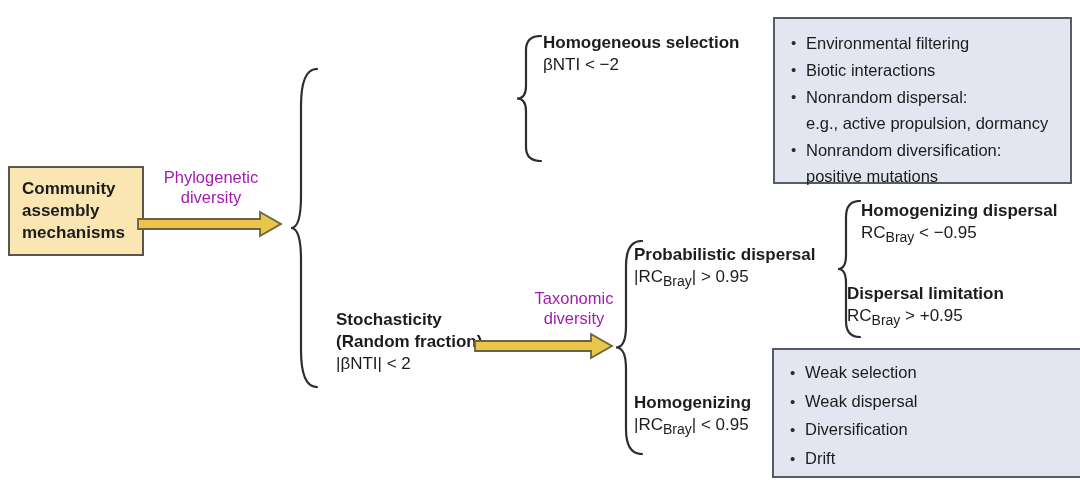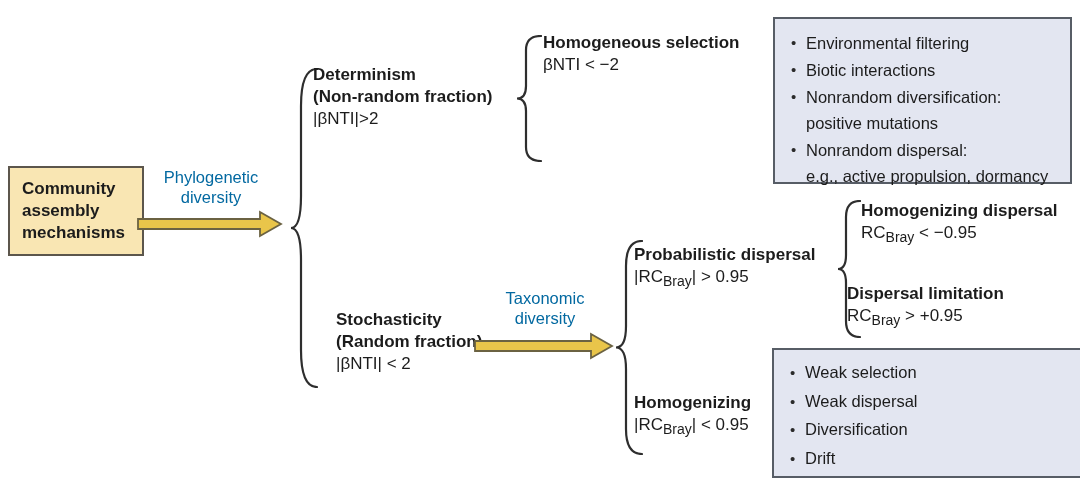--- a/index.html
+++ b/index.html
@@ -34,24 +34,24 @@
     background: var(--root-box-fill);
     border: 2.5px solid var(--root-box-border);
     display: flex; align-items: center;
     padding-left: 12px;
     font-weight: bold; font-size: 17px; line-height: 22px;
   }
 
   .arrow-label {
     text-align: center;
     font-size: 16.5px; line-height: 20px;
-    color: #0369a1;
+    color: #a21caf;
   }
   .lbl-phylo { left: 145px; top: 167px; width: 132px; }
-  .lbl-taxo  { left: 480px; top: 288px; width: 130px; text-align: center; }
+  .lbl-taxo  { left: 509px; top: 288px; width: 130px; text-align: center; }
 
   .arrow-svg polygon { fill: var(--arrow-fill); stroke: var(--arrow-stroke); stroke-width: 1.8; }
   .brace-svg path { fill: none; stroke: var(--brace); stroke-width: 2.2; stroke-linecap: round; }
 
   .block { font-size: 17px; line-height: 22px; }
   .btitle { font-weight: bold; }
   .bcrit { font-weight: normal; }
   .bcrit sub {
     font-size: 14px;
     vertical-align: baseline;
@@ -109,43 +109,38 @@
   <div class="abs arrow-label lbl-phylo prelines">Phylogenetic
 diversity</div>
   <svg class="abs arrow-svg" style="left:137px; top:209px;" width="146" height="30" viewBox="0 0 146 30">
     <polygon points="1,10 123,10 123,3 144,15 123,27 123,20 1,20"></polygon>
   </svg>
 
   <svg class="abs brace-svg" style="left:290px; top:68px;" width="28" height="320" viewBox="0 0 28 320">
     <path d="M 27,1 Q 11,1 11,38 L 11,128 Q 11,160 1,160 Q 11,160 11,192 L 11,282 Q 11,319 27,319"></path>
   </svg>
 
-  <div class="abs block blk-determinism">
-    <div class="btitle">Determinism</div>
-    <div class="btitle">(Non-random fraction)</div>
-    <div class="bcrit">|βNTI|&gt;2</div>
-  </div>
 
   <svg class="abs brace-svg" style="left:516px; top:35px;" width="26" height="127" viewBox="0 0 26 127">
     <path d="M 25,1 Q 10,1 10,15 L 10,51 Q 10,63.5 1,63.5 Q 10,63.5 10,76 L 10,112 Q 10,126 25,126"></path>
   </svg>
 
   <div class="abs block blk-homogeneous">
     <div class="btitle">Homogeneous selection</div>
     <div class="bcrit">βNTI &lt; −2</div>
   </div>
 
 
   <ul class="abs info-box box-top">
     <li>Environmental filtering</li>
     <li>Biotic interactions</li>
+    <li>Nonrandom dispersal:
+e.g., active propulsion, dormancy</li>
     <li>Nonrandom diversification:
 positive mutations</li>
-    <li>Nonrandom dispersal:
-e.g., active propulsion, dormancy</li>
   </ul>
 
   <div class="abs block blk-stochasticity">
     <div class="btitle">Stochasticity</div>
     <div class="btitle">(Random fraction)</div>
     <div class="bcrit">|βNTI| &lt; 2</div>
   </div>
 
   <div class="abs arrow-label lbl-taxo prelines">Taxonomic
 diversity</div>

